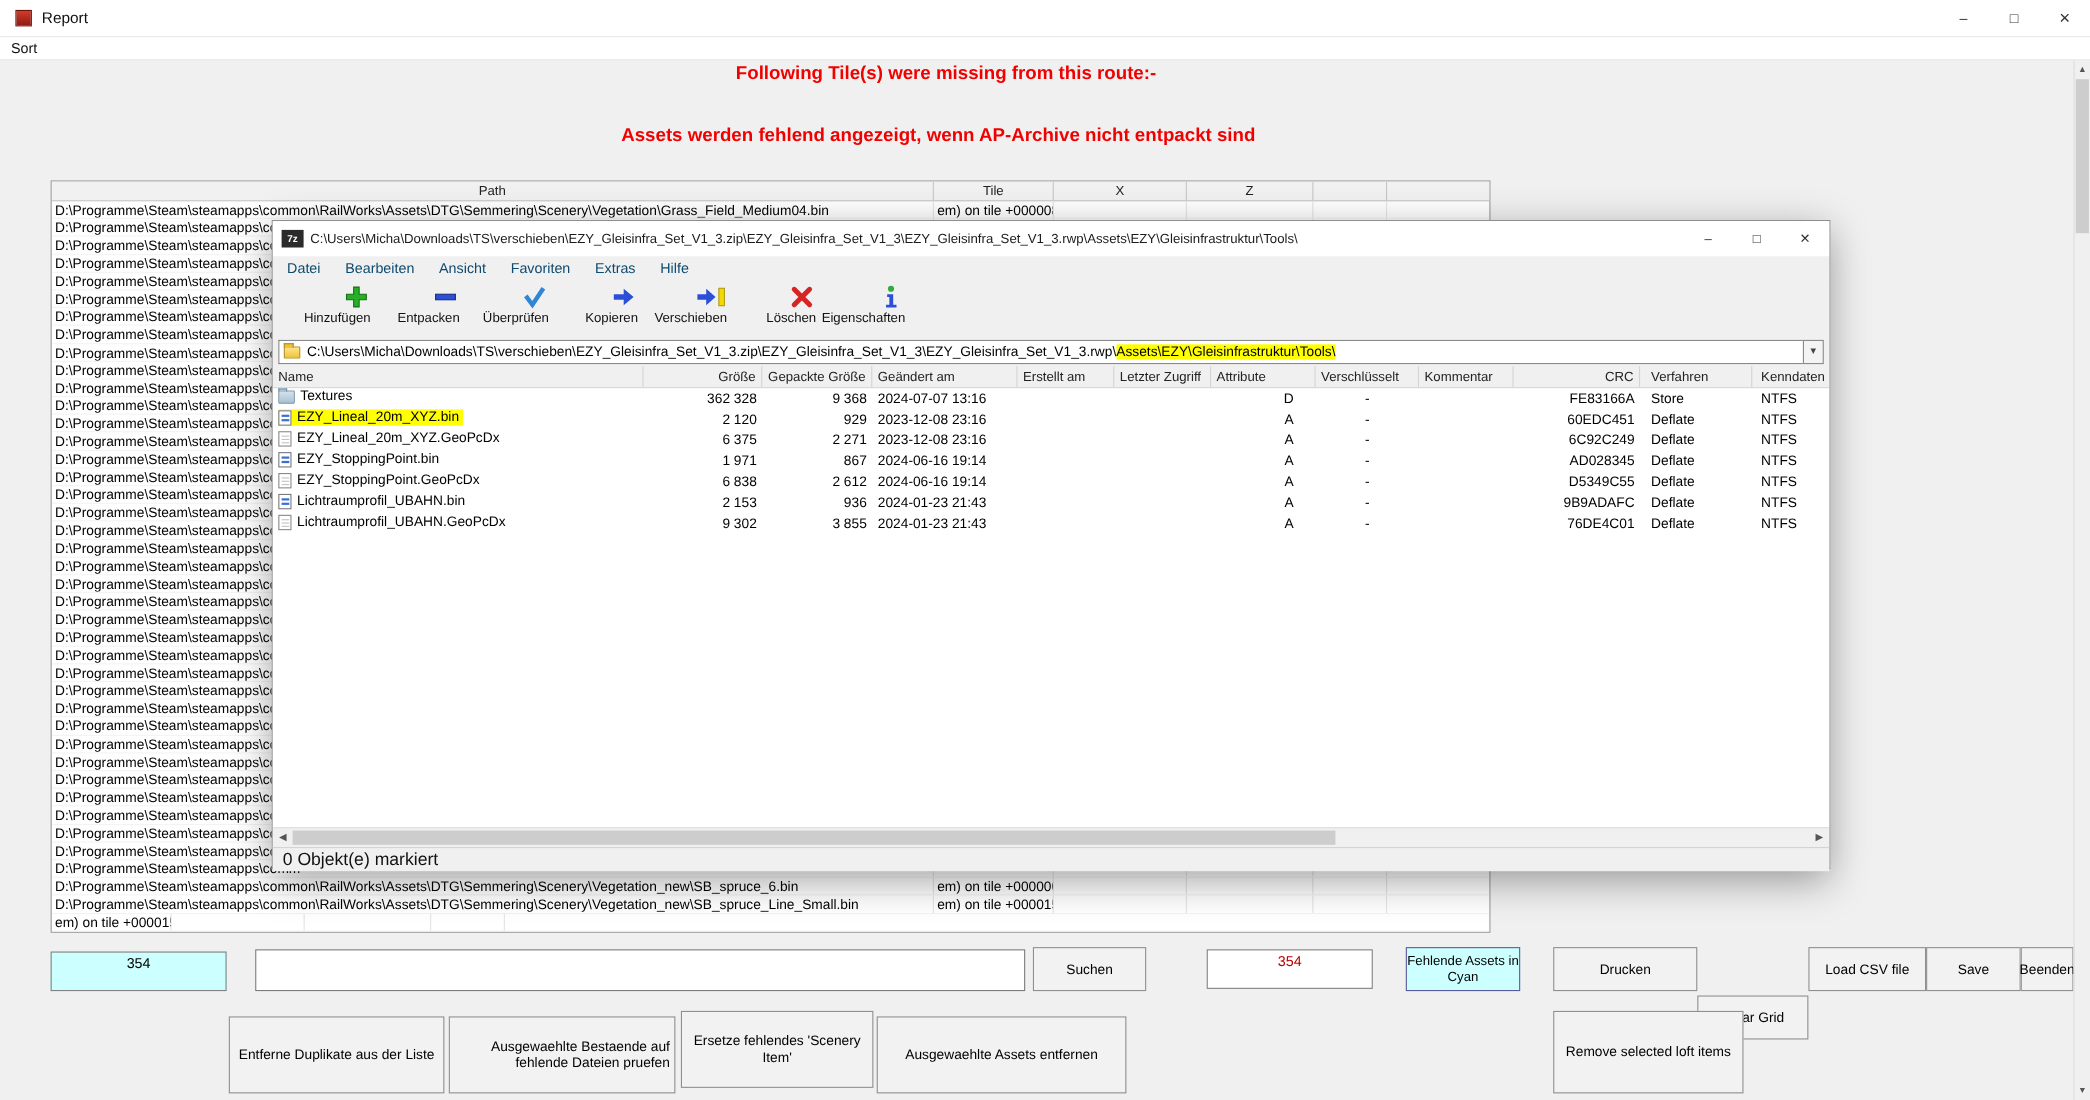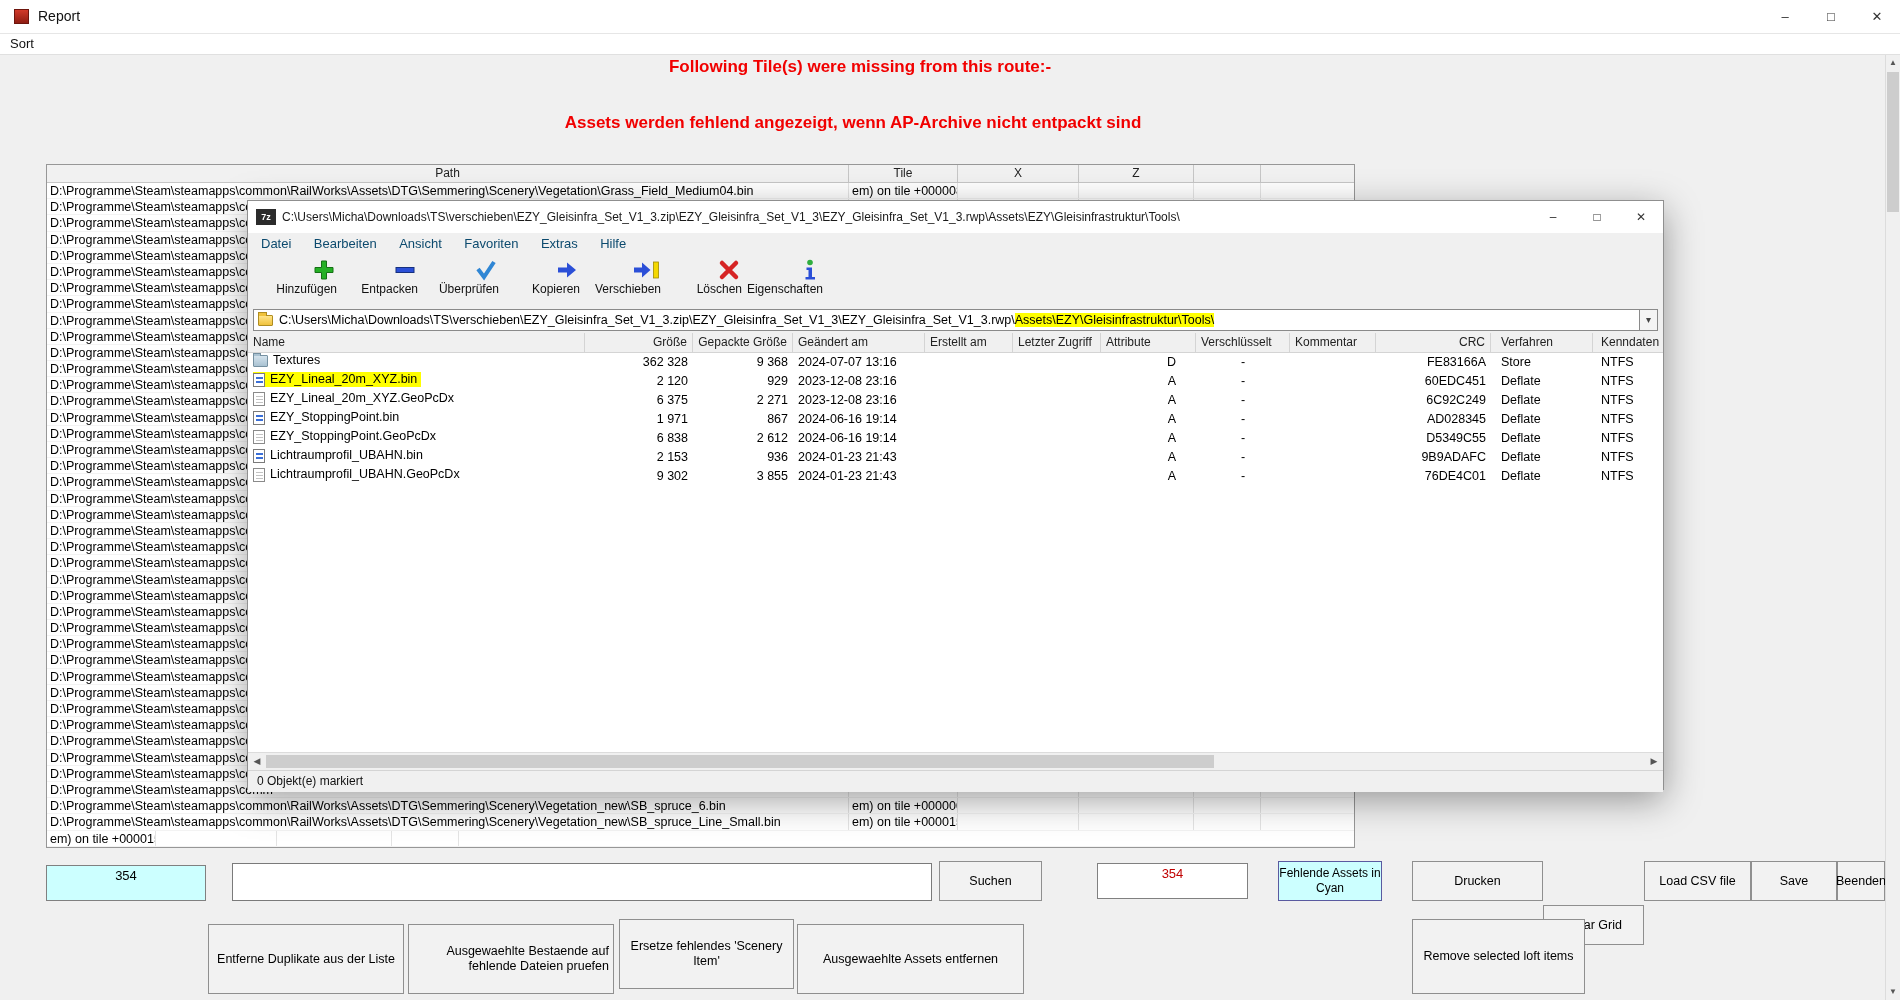--- a/index.html
+++ b/index.html
@@ -67,21 +67,21 @@
   .ic-folder { width:15px; height:12px; background:linear-gradient(#d3e2ec,#a9c2d2); border:1px solid #7590a1; border-radius:1px; position:relative; }
   .ic-folder::before { content:''; position:absolute; left:-1px; top:-3px; width:6px; height:2px; background:#a9c2d2; border:1px solid #7590a1; border-bottom:none; }
   .ic-bin { width:12px; height:14px; background:#fff; border:1px solid #7a7a7a; position:relative; }
   .ic-bin::before { content:''; position:absolute; left:2px; top:3px; width:7px; height:2px; background:#3a6fd8; box-shadow:0 4px 0 #3a6fd8; }
   .ic-file { width:12px; height:14px; background:#fff; border:1px solid #8a8a8a; position:relative; }
   .ic-file::before { content:''; position:absolute; left:2px; top:3px; width:7px; height:1px; background:#c3c3c3; box-shadow:0 3px 0 #c3c3c3, 0 6px 0 #c3c3c3; }
   .sz-hscroll { position:relative; height:18px; background:#f0f0f0; border-top:1px solid #dcdcdc; }
   .hs-arrow { position:absolute; top:0; width:18px; height:17px; text-align:center; line-height:17px; font-size:9px; color:#555; }
   .hs-left{left:0} .hs-right{right:0}
   .hs-thumb { position:absolute; left:18px; top:2px; width:948px; height:13px; background:#cdcdcd; }
-  .sz-status { height:22px; background:#f0f0f0; border-top:1px solid #d4d4d4; font-size:12px; color:#111; line-height:21px; padding-left:9px; }
+  .sz-status { height:22px; background:#f0f0f0; border-top:1px solid #d4d4d4; font-size:16px; color:#111; line-height:21px; padding-left:9px; }
 
   
   .box { position:absolute; border:1px solid #808080; }
   .cyan { background:#ccffff; }
   .white { background:#ffffff; }
   .count-left { left:46px; top:865px; width:160px; height:36px; font-size:13px; text-align:center; padding-top:2px; color:#000; }
   .search-input { position:absolute; left:232px; top:863px; width:700px; height:38px; border:1px solid #7a7a7a; background:#fff; font-size:14px; padding:0 6px; font-family:"Liberation Sans","DejaVu Sans",sans-serif; }
   .count-right { left:1097px; top:863px; width:151px; height:36px; font-size:13px; text-align:center; padding-top:2px; color:#c00000; }
   .cyan-label { left:1278px; top:861px; width:104px; height:40px; font-size:12px; text-align:center; padding-top:4px; line-height:15px; color:#000; border:1px solid #5a5aa0; }
   .btn { position:absolute; background:#f2f2f2; border:1px solid #8f8f8f; font-size:12.5px; color:#000; display:flex; align-items:center; justify-content:center; text-align:center; line-height:15px; padding:0 4px; }

